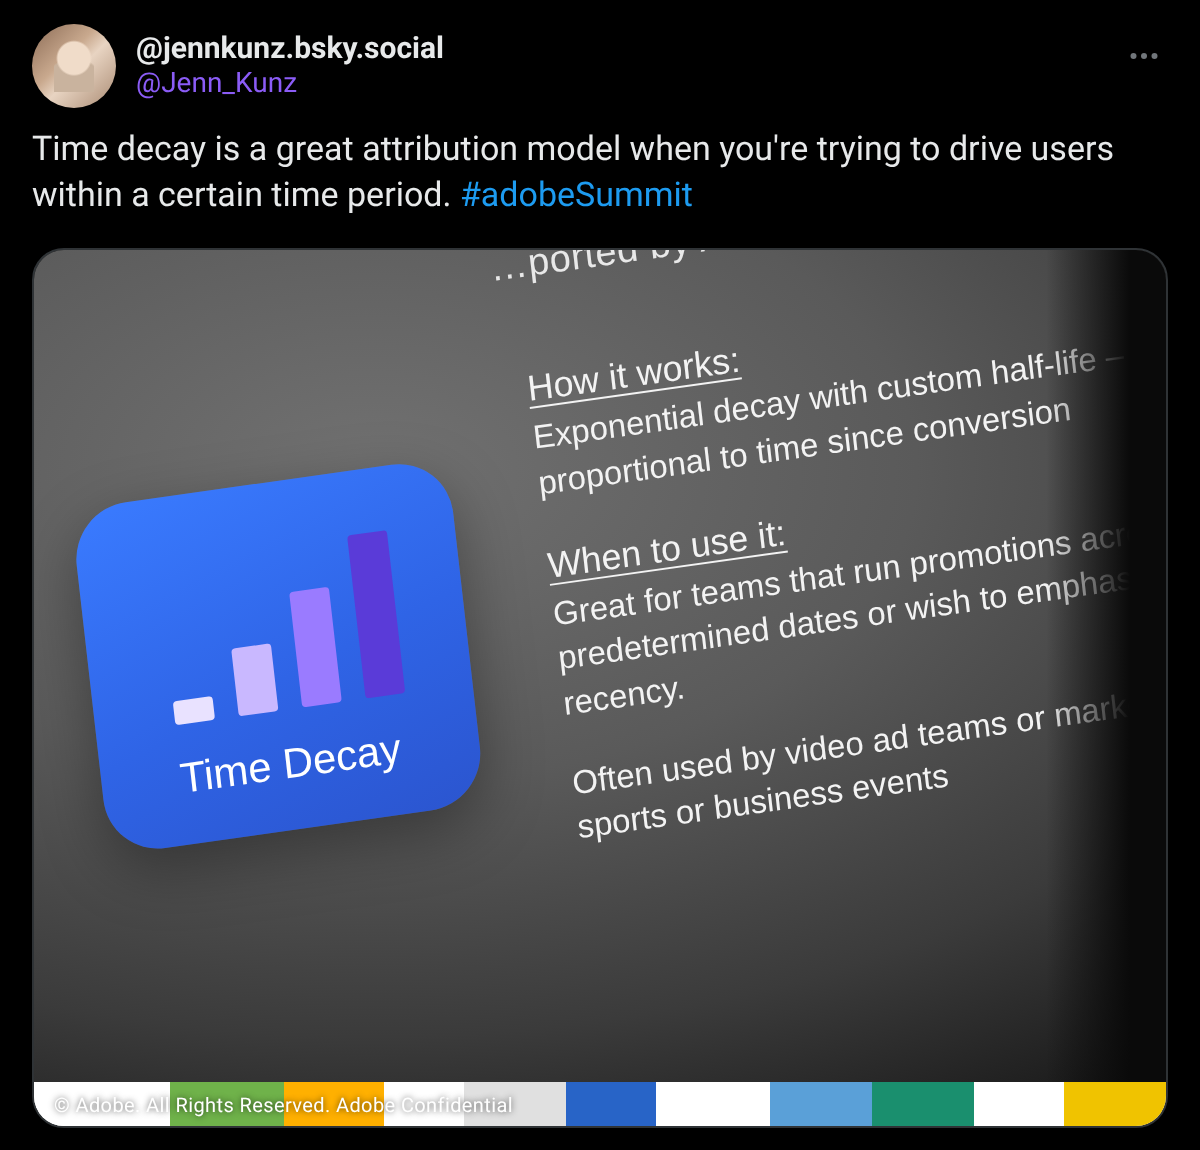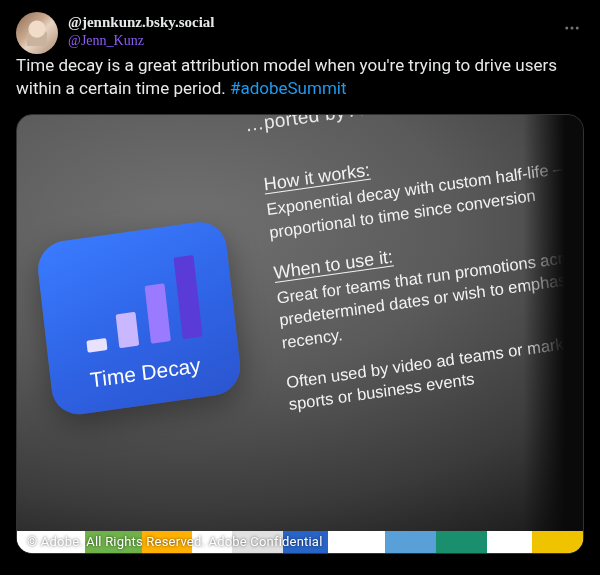--- a/index.html
+++ b/index.html
@@ -5,41 +5,42 @@
   * { margin:0; padding:0; box-sizing:border-box; }
   body {
     background:#000;
     color:#e7e9ea;
     font-family:-apple-system,BlinkMacSystemFont,"Segoe UI",Roboto,Helvetica,Arial,sans-serif;
     width:600px;
     height:575px;
     overflow:hidden;
   }
   .tweet { padding:12px 16px 0 16px; }
-  .hdr { display:flex; align-items:flex-start; gap:10px; position:relative;font-family:Liberation Serif, serif; }
+  .hdr { display:flex; align-items:center; gap:10px; position:relative; }
   .avatar {
     width:42px; height:42px; border-radius:50%;
     background:linear-gradient(135deg,#8b6b55 0%,#c9a98e 40%,#e8d4c2 55%,#a98a72 100%);
     flex:0 0 42px; position:relative; overflow:hidden;
   }
   .avatar::after{
     content:""; position:absolute; left:11px; top:8px; width:20px; height:26px;
     background:radial-gradient(circle at 50% 35%,#f0dcc9 0 8px,transparent 9px),
                radial-gradient(circle at 50% 90%,#c9b39e 0 14px,transparent 15px);
   }
   .names { line-height:1.25; padding-top:1px; }
   .display-name { font-weight:700; font-size:15px; color:#e7e9ea; }
   .handle { font-size:14px; color:#8b5cf6; }
   .more {
     position:absolute; right:-4px; top:0; width:32px; height:32px;
     display:flex; align-items:center; justify-content:center;
     color:#71767b; border-radius:50%; cursor:pointer;
   }
   .more svg { width:18px; height:18px; fill:currentColor; }
   .body-text {
+    margin-top:10px;
     font-size:17px; line-height:1.35; color:#e7e9ea;
   }
   .hashtag { color:#1d9bf0; }
   .media {
     margin-top:14px;
     width:568px; height:440px;
     border:1px solid #2f3336; border-radius:16px;
     overflow:hidden; position:relative; background:#0d0d0d;
   }
   
@@ -89,21 +90,21 @@
   .fs4{width:7%;background:#fff;}
   .fs5{width:9%;background:#e0e0e0;}
   .fs6{width:8%;background:#2864c7;}
   .fs7{width:10%;background:#fff;}
   .fs8{width:9%;background:#5aa0d8;}
   .fs9{width:9%;background:#1a8f6e;}
   .fs10{width:8%;background:#fff;}
   .fs11{width:9%;background:#f0c300;}
   .footer-text{
     position:absolute; left:10px; bottom:4px;
-    font-size:13px; color:#fff; text-shadow:0 0 3px rgba(0,0,0,.7);
+    font-size:10px; color:#fff; text-shadow:0 0 3px rgba(0,0,0,.7);
     letter-spacing:.2px;
   }
   .edge-dark{
     position:absolute; right:0; top:0; width:60px; height:100%;
     background:linear-gradient(90deg,transparent,#0a0a0a 70%);
   }
 </style>
 </head>
 <body>
 

